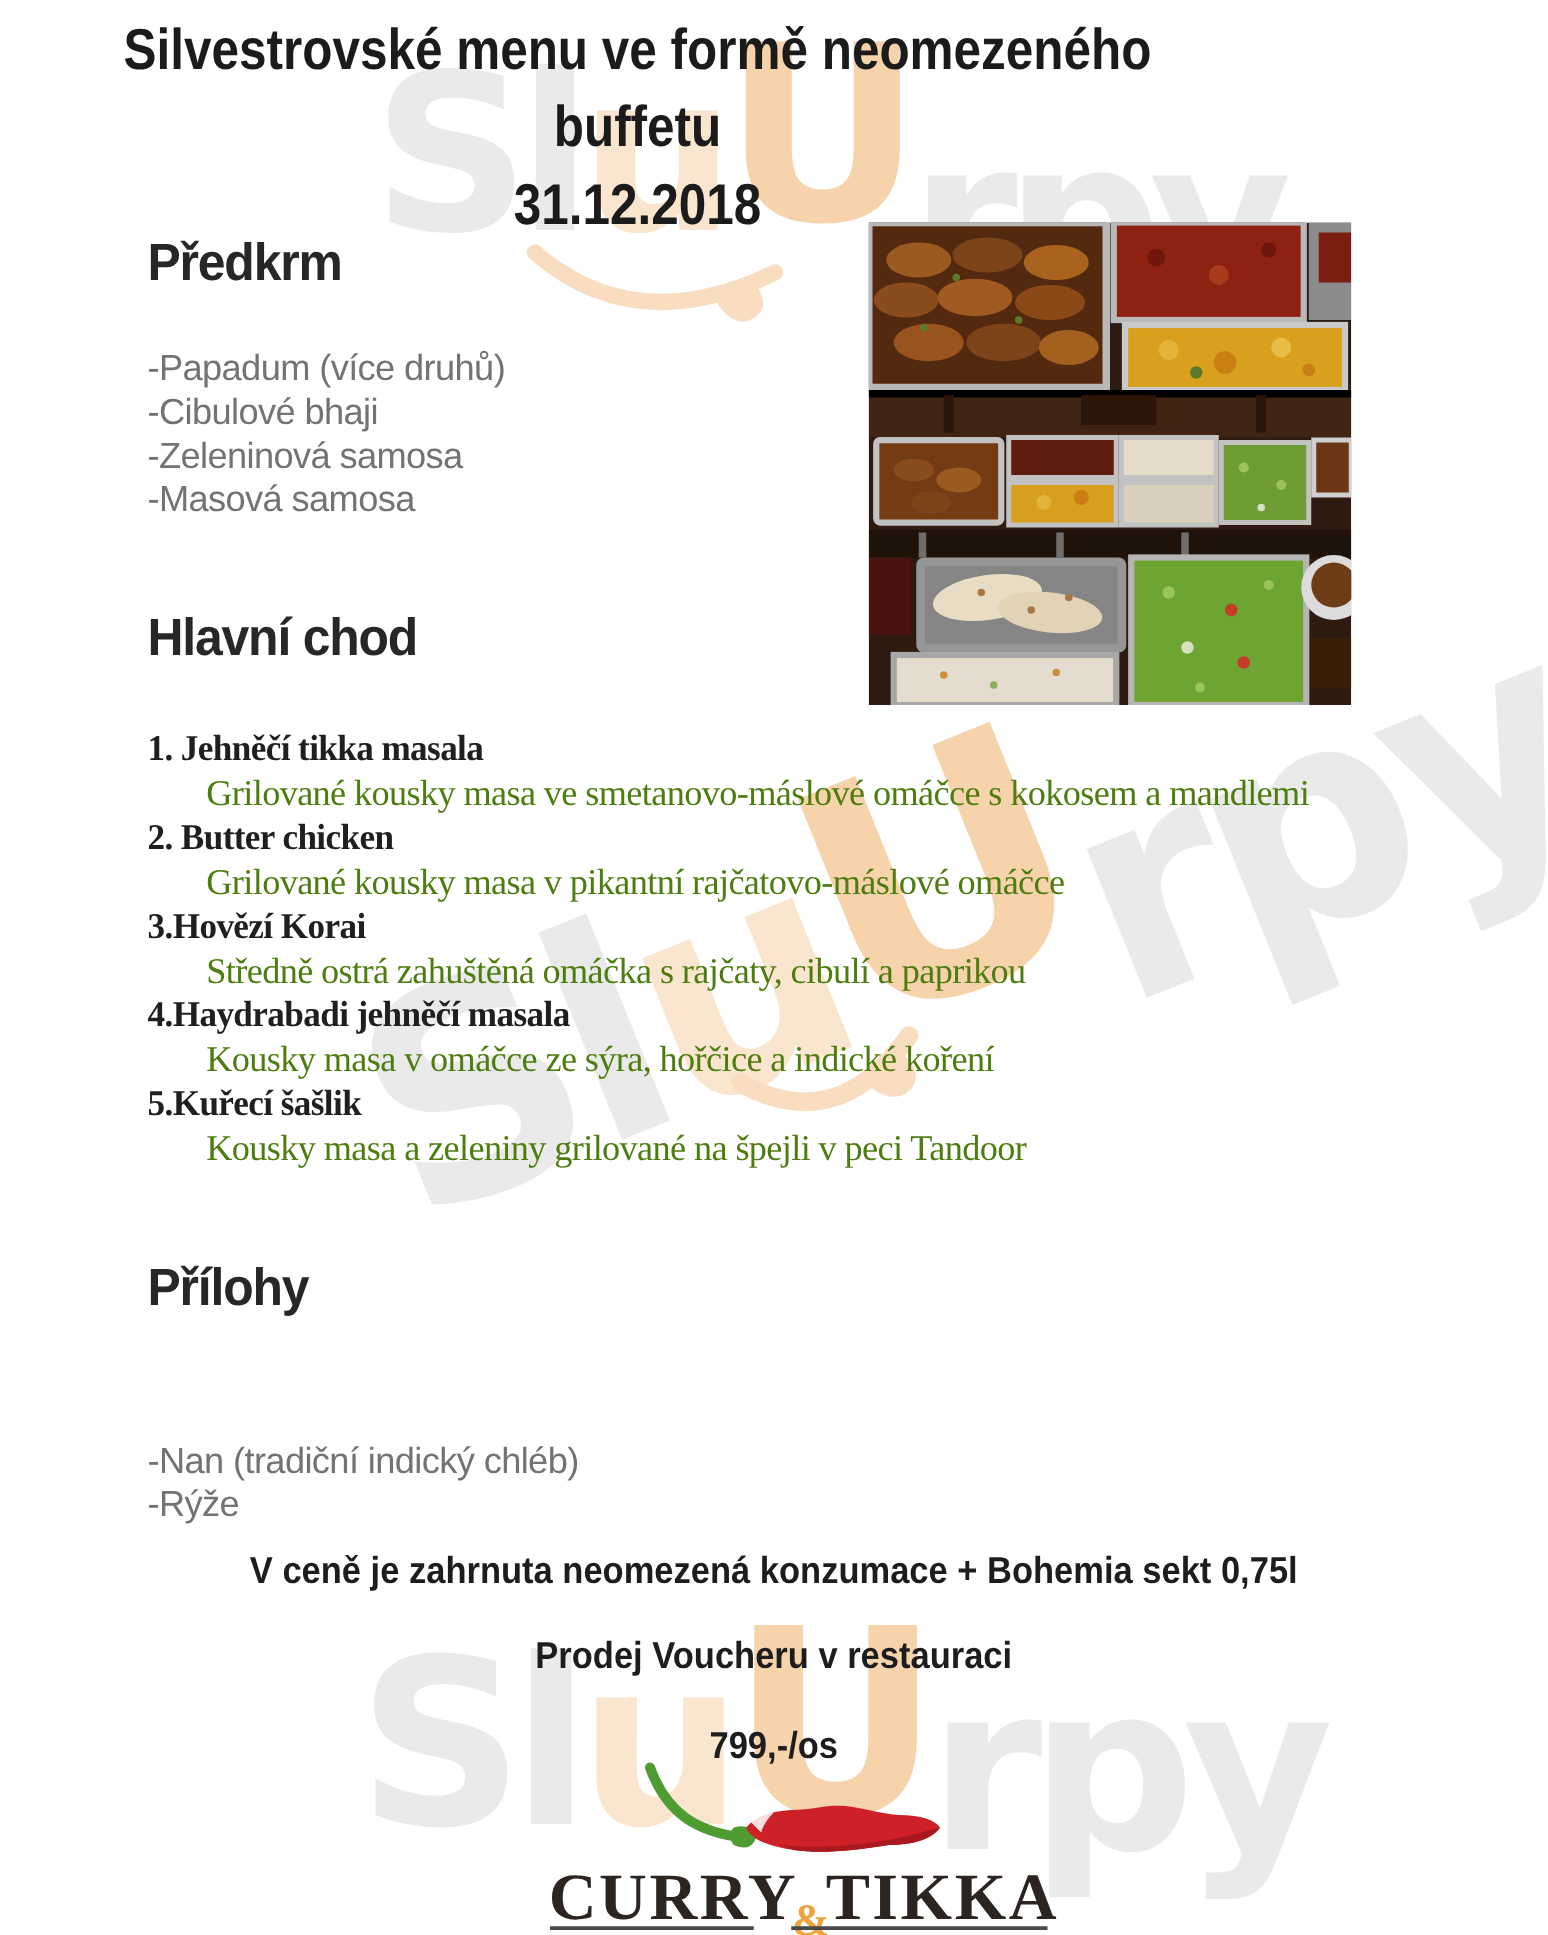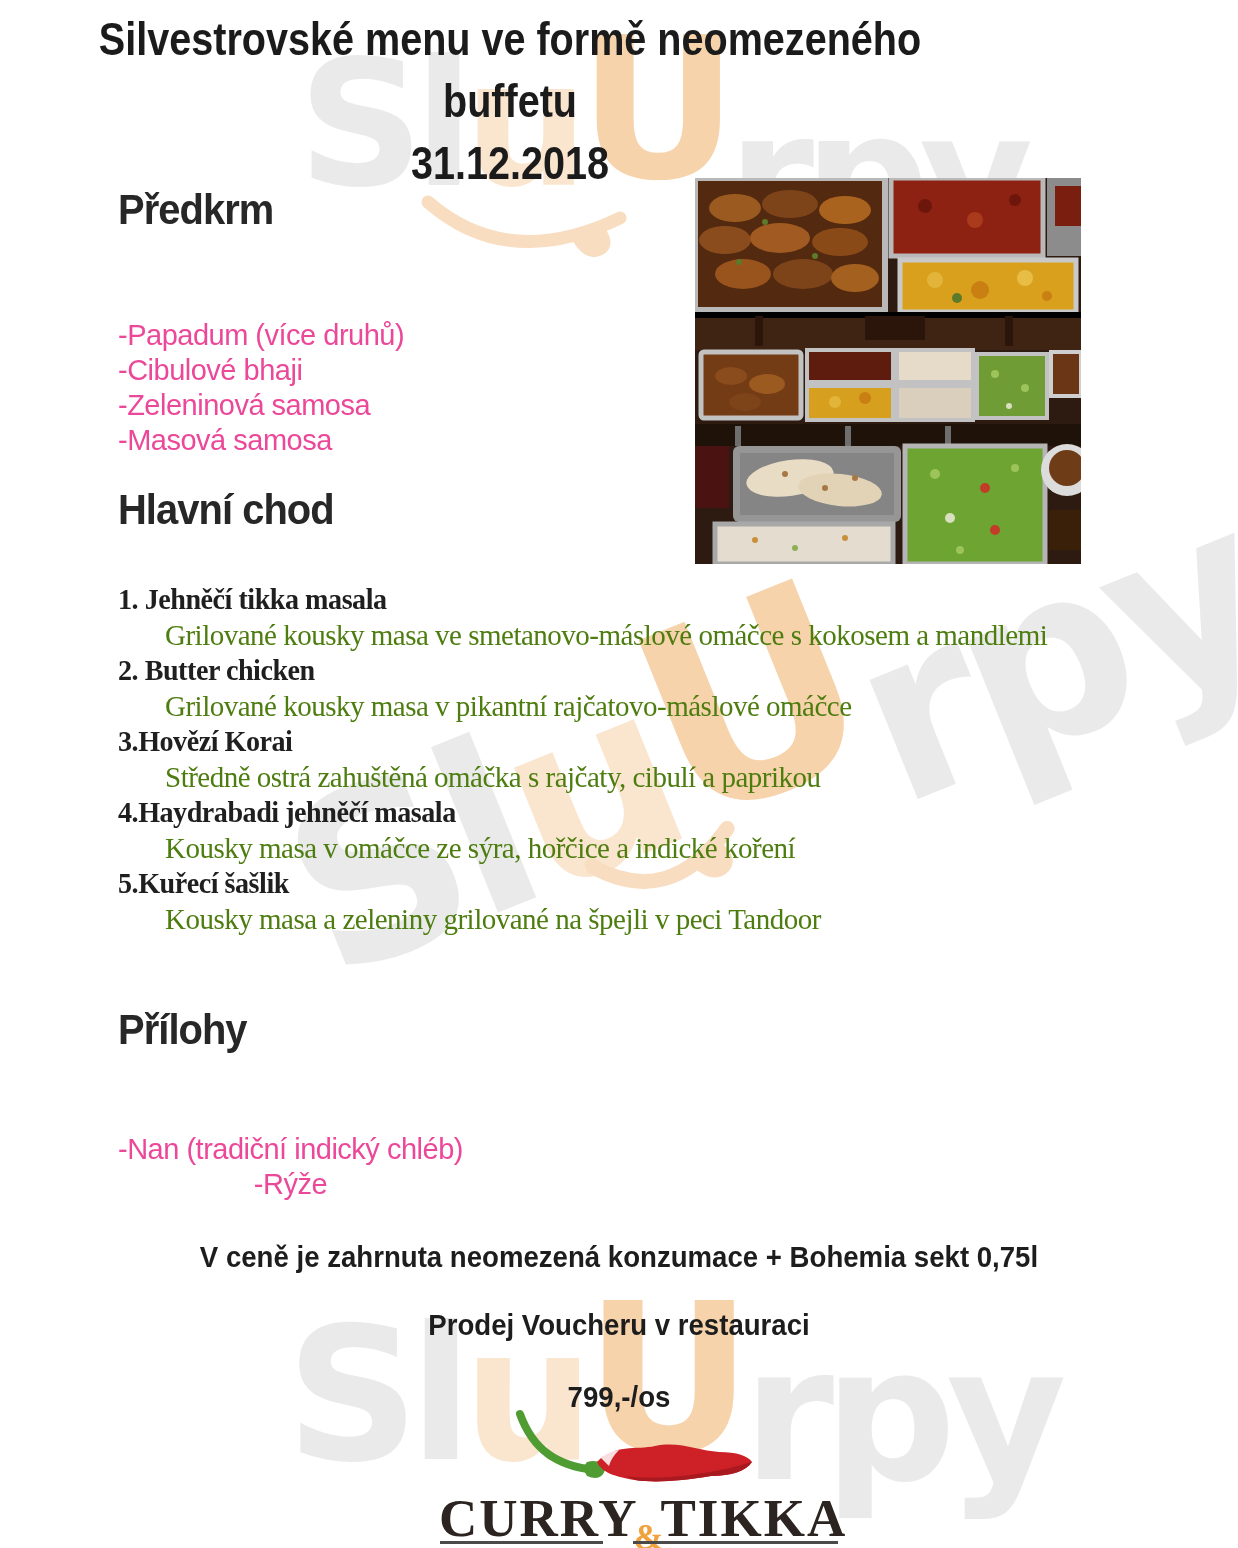--- a/index.html
+++ b/index.html
@@ -21,21 +21,21 @@
   .wm-bot .g4{transform:translateY(20px);}
 
   
   .title-block{left:0;top:8px;width:1020px;text-align:center;z-index:2;}
   .title-line{font-size:46px;line-height:62px;font-weight:700;color:#1b1b1b;
               transform:scaleX(0.86);transform-origin:50% 50%;letter-spacing:0px;}
 
   
   .heading{font-size:42px;font-weight:600;color:#272727;z-index:2;
            transform:scaleX(0.95);transform-origin:0 50%;letter-spacing:-1px;}
-  .plain-list{font-size:29px;line-height:35px;color:#ec4899;z-index:2;letter-spacing:-0.5px;margin-top:40px;}
+  .plain-list{font-size:29px;line-height:35px;color:#737373;z-index:2;letter-spacing:-0.5px;}
   .course-list{font-size:29px;line-height:35.5px;z-index:2;letter-spacing:-0.5px;font-family:Liberation Serif, serif;}
   .course-name{color:#1f1f1f;font-weight:700;transform:scaleX(0.97);transform-origin:0 50%;}
   .course-desc{color:#4d7c0f;padding-left:47px;}
 
   
   .footer-line{left:0;width:1238px;text-align:center;font-size:30px;font-weight:700;
                color:#1d1d1d;z-index:2;transform:scaleX(0.92);letter-spacing:0;}
 
   
   .photo{left:695px;top:178px;width:386px;height:386px;z-index:1;}
@@ -172,21 +172,21 @@
     <div class="course-desc">Grilované kousky masa v pikantní rajčatovo-máslové omáčce</div>
     <div class="course-name">3.Hovězí Korai</div>
     <div class="course-desc">Středně ostrá zahuštěná omáčka s rajčaty, cibulí a paprikou</div>
     <div class="course-name">4.Haydrabadi jehněčí masala</div>
     <div class="course-desc">Kousky masa v omáčce ze sýra, hořčice a indické koření</div>
     <div class="course-name">5.Kuřecí šašlik</div>
     <div class="course-desc">Kousky masa a zeleniny grilované na špejli v peci Tandoor</div>
   </div>
 
   <div class="abs heading" style="left:118px;top:1006px;">Přílohy</div>
-  <div class="abs plain-list" style="left:118px;top:1092px;text-align:center;">
+  <div class="abs plain-list" style="left:118px;top:1152px;">
     <div>-Nan (tradiční indický chléb)</div>
     <div>-Rýže</div>
   </div>
 
   <div class="abs footer-line" style="top:1240px;">V ceně je zahrnuta neomezená konzumace + Bohemia sekt 0,75l</div>
   <div class="abs footer-line" style="top:1308px;">Prodej Voucheru v restauraci</div>
   <div class="abs footer-line" style="top:1380px;">799,-/os</div>
 
   <svg class="abs chili" width="250" height="94" viewBox="0 0 250 94">
     <path d="M15,8 C28,44 52,60 90,64" fill="none" stroke-width="8" stroke-linecap="round" stroke="#4f9c32"></path>

